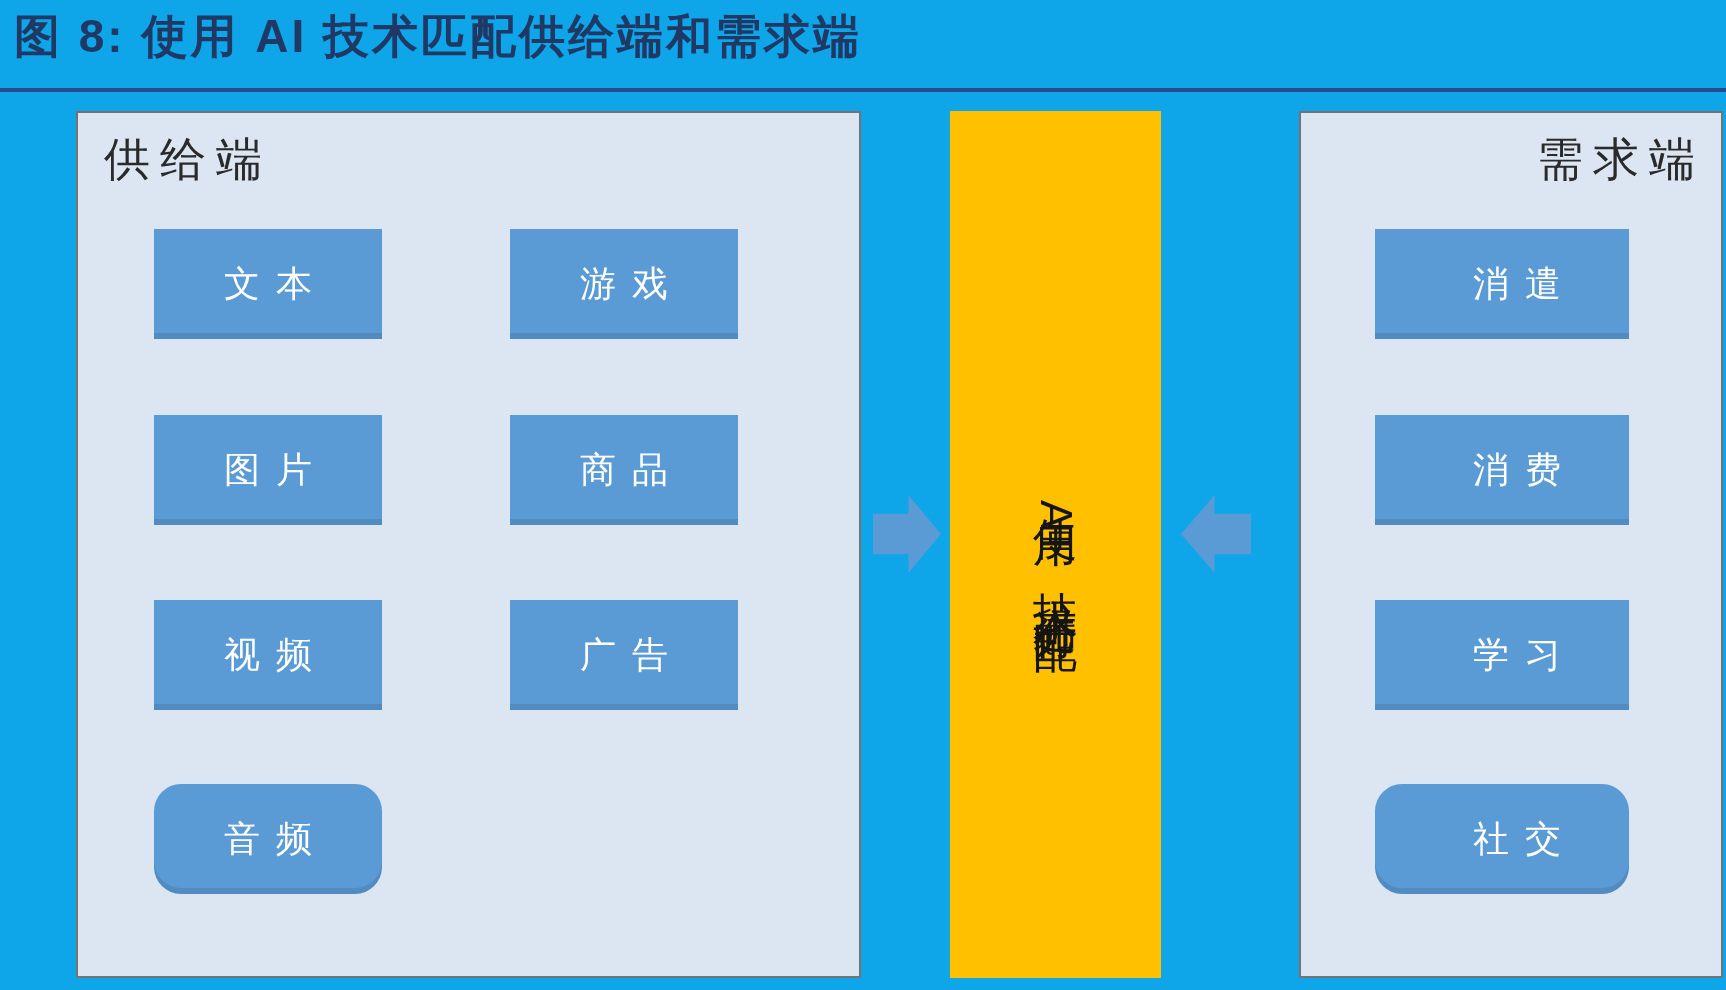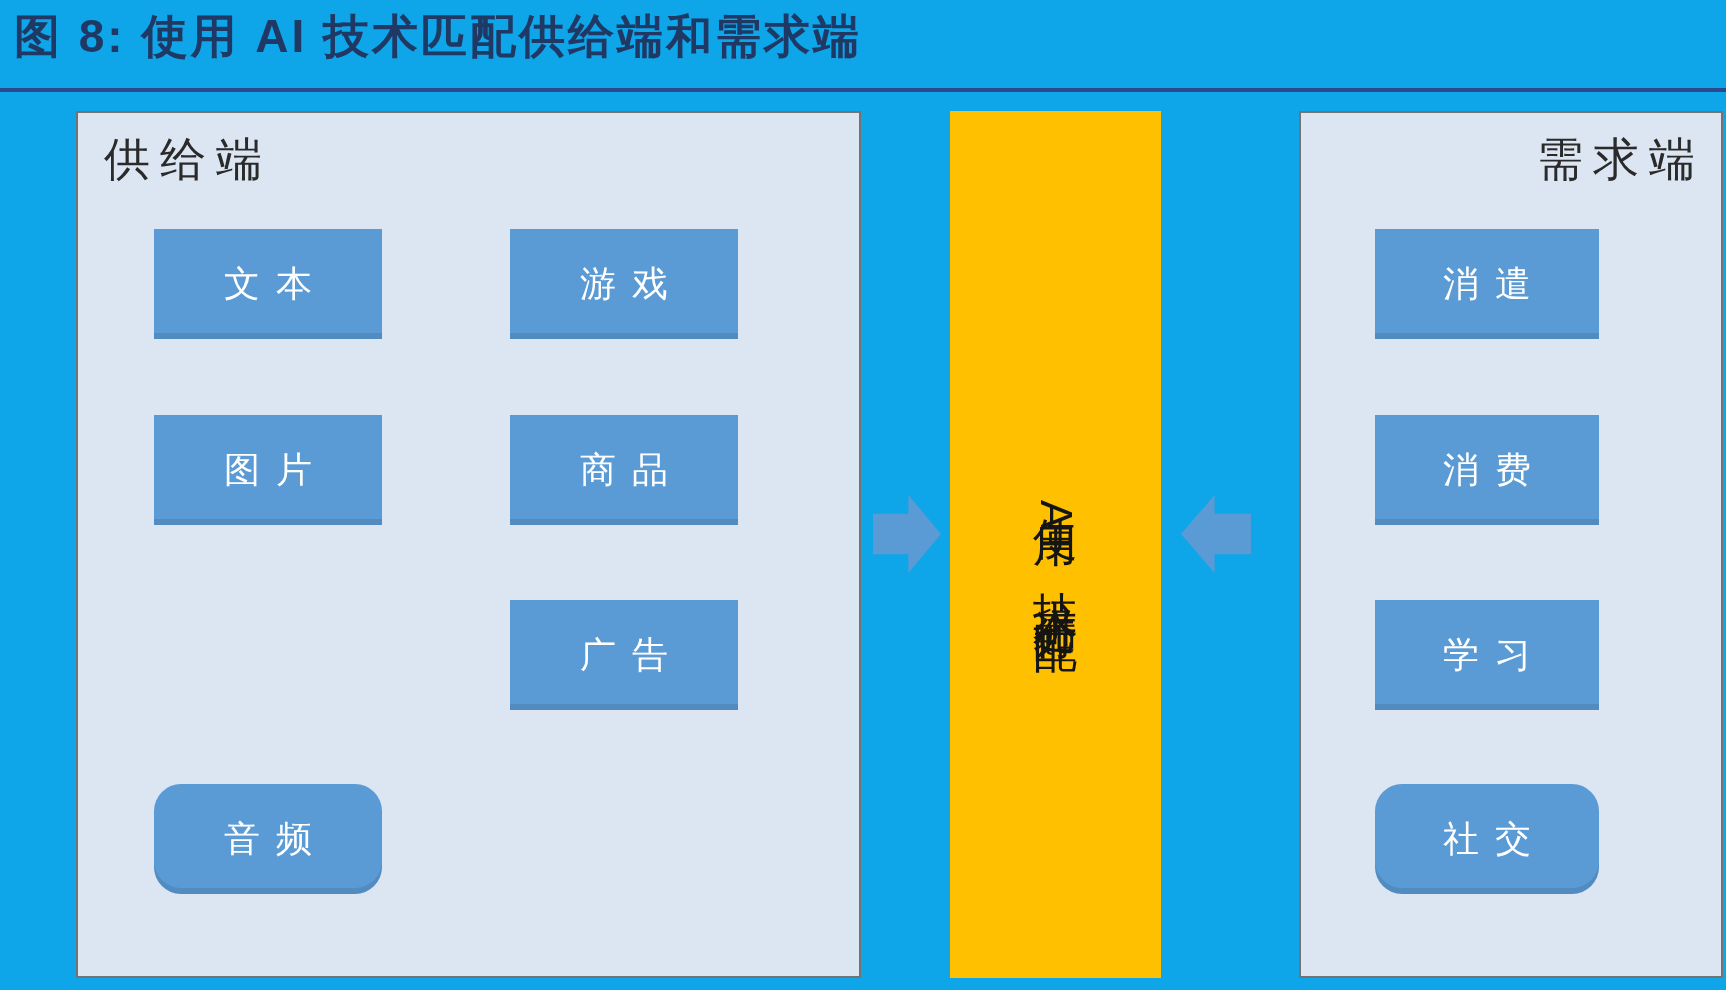--- a/index.html
+++ b/index.html
@@ -38,21 +38,21 @@
     position:absolute; width:228px; height:110px;
     background:#5b9bd5; color:#ffffff;
     display:flex; align-items:center; justify-content:center;
     font-size:36px; letter-spacing:16px; text-indent:16px;
     box-shadow: inset 0 -6px 0 rgba(0,0,0,0.10);
   }
   
   .colA { left:76px; }  .colB { left:432px; }
   .row1 { top:116px; } .row2 { top:302px; } .row3 { top:487px; } .row4 { top:671px;border-radius:27px; }
   
-  .panel-demand .node { left:74px; width:224px; }
+  .panel-demand .node { left:74px; width:224px;padding-left:30px; }
 
   
   .center-bar {
     position:absolute; left:950px; top:111px; width:211px; height:867px;
     background:#ffc000;
     display:flex; align-items:center; justify-content:center;
   }
   .center-bar .vtext {
     writing-mode:vertical-rl; text-orientation:mixed;
     font-size:44px; color:#151515; letter-spacing:8px; line-height:1.0;
@@ -78,20 +78,23 @@
   <div class="title-rule"></div>
 
   <div class="panel panel-supply">
     <div class="panel-label">供给端</div>
 
     <div class="node colA row2">
         <span>图片</span>
       </div>
     <div class="node colA row1">
         <span>文本</span>
+      </div>
+    <div class="node colA row3">
+        <span>视频</span>
       </div>
     <div class="node colA row4">
         <span>音频</span>
       </div>
 
     <div class="node colB row1">
         <span>游戏</span>
       </div>
     <div class="node colB row2">
         <span>商品</span>

